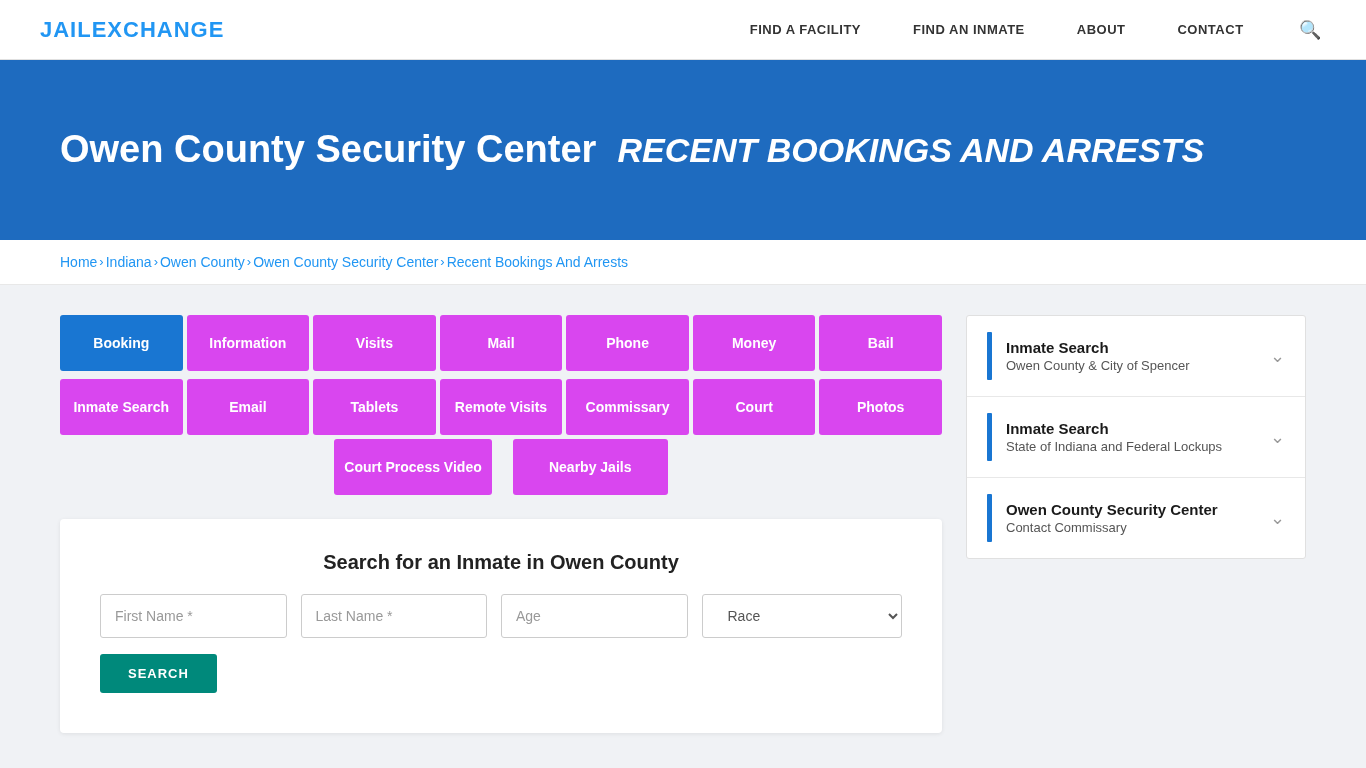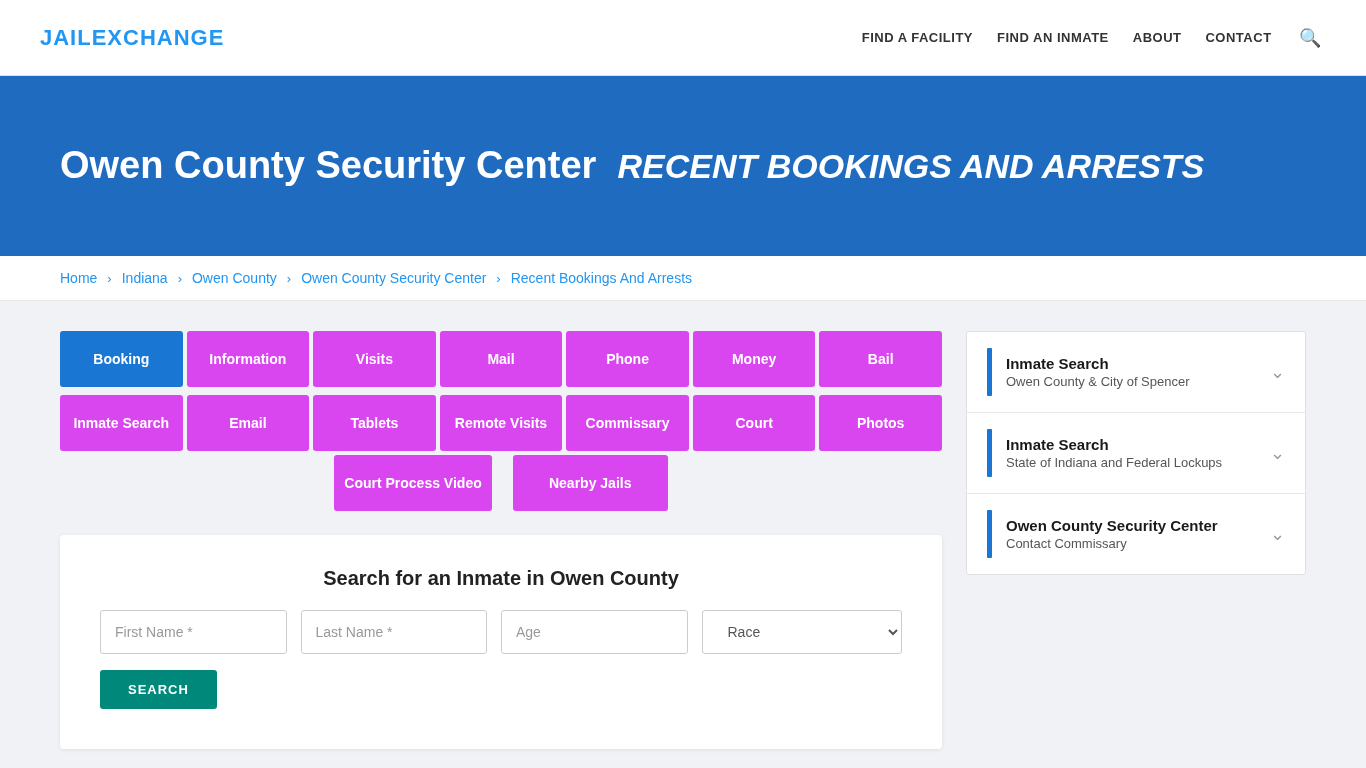--- a/index.html
+++ b/index.html
@@ -11,42 +11,42 @@
       font-family: Arial, sans-serif;
       background: #f0f2f5;
       min-height: 768px;
       width: 1366px;
       overflow-x: hidden;
     }
 
     
     .header {
       background: #fff;
-      height: 76px;
+      height: 60px;
       display: flex;
       align-items: center;
       justify-content: space-between;
       padding: 0 40px;
       border-bottom: 1px solid #e0e0e0;
       position: relative;
       z-index: 10;
     }
     .logo {
       font-size: 22px;
       font-weight: 900;
       letter-spacing: 1px;
       color: #1a1a1a;
     }
     .logo span {
       color: #2196f3;
     }
     .nav {
       display: flex;
       align-items: center;
-      gap: 24px;
+      gap: 52px;
     }
     .nav a {
       text-decoration: none;
       color: #333;
       font-size: 13px;
       font-weight: 700;
       letter-spacing: 0.5px;
       text-transform: uppercase;
     }
     .search-icon-btn {
@@ -79,22 +79,22 @@
     }
 
     
     .breadcrumb-bar {
       background: #fff;
       padding: 14px 60px;
       border-bottom: 1px solid #e8e8e8;
     }
     .breadcrumb {
       display: flex;
-      align-items: center;
-      gap: 10px;
+      align-items: flex-start;
+      gap: 2px;
       flex-wrap: wrap;
     }
     .breadcrumb a {
       color: #2196f3;
       text-decoration: none;
       font-size: 14px;
     }
     .breadcrumb .chevron {
       color: #2196f3;
       font-size: 13px;

